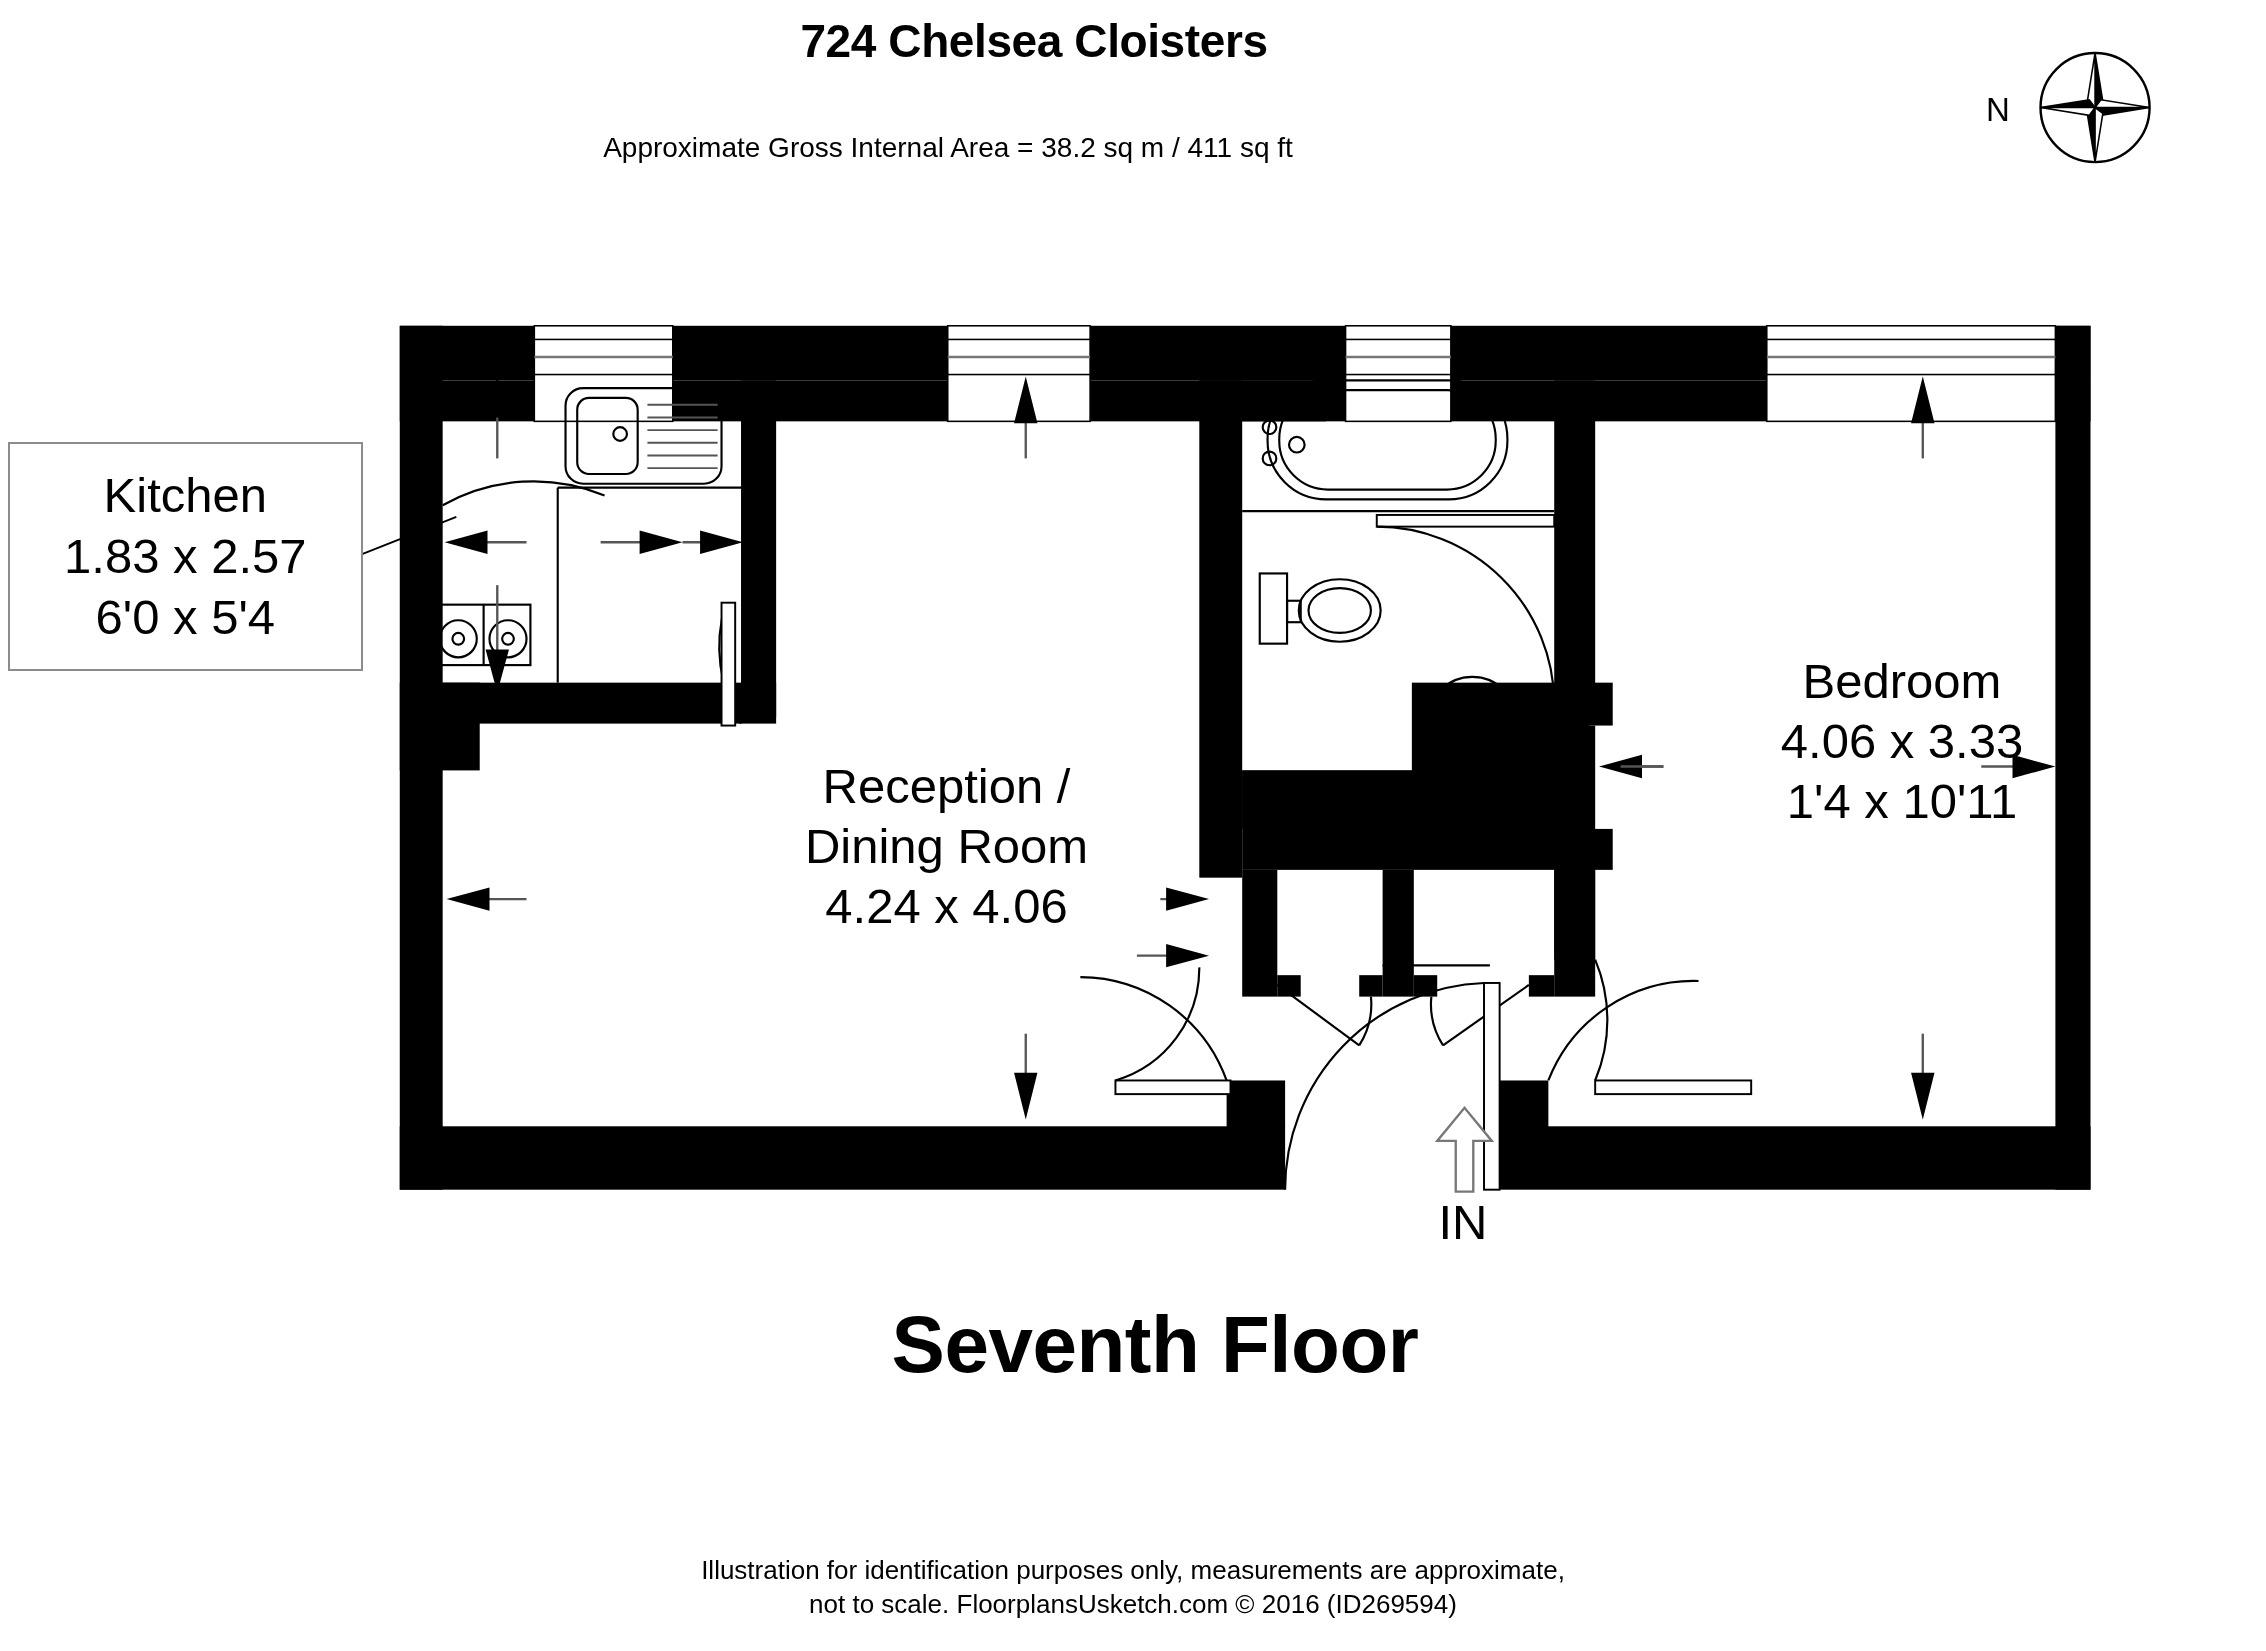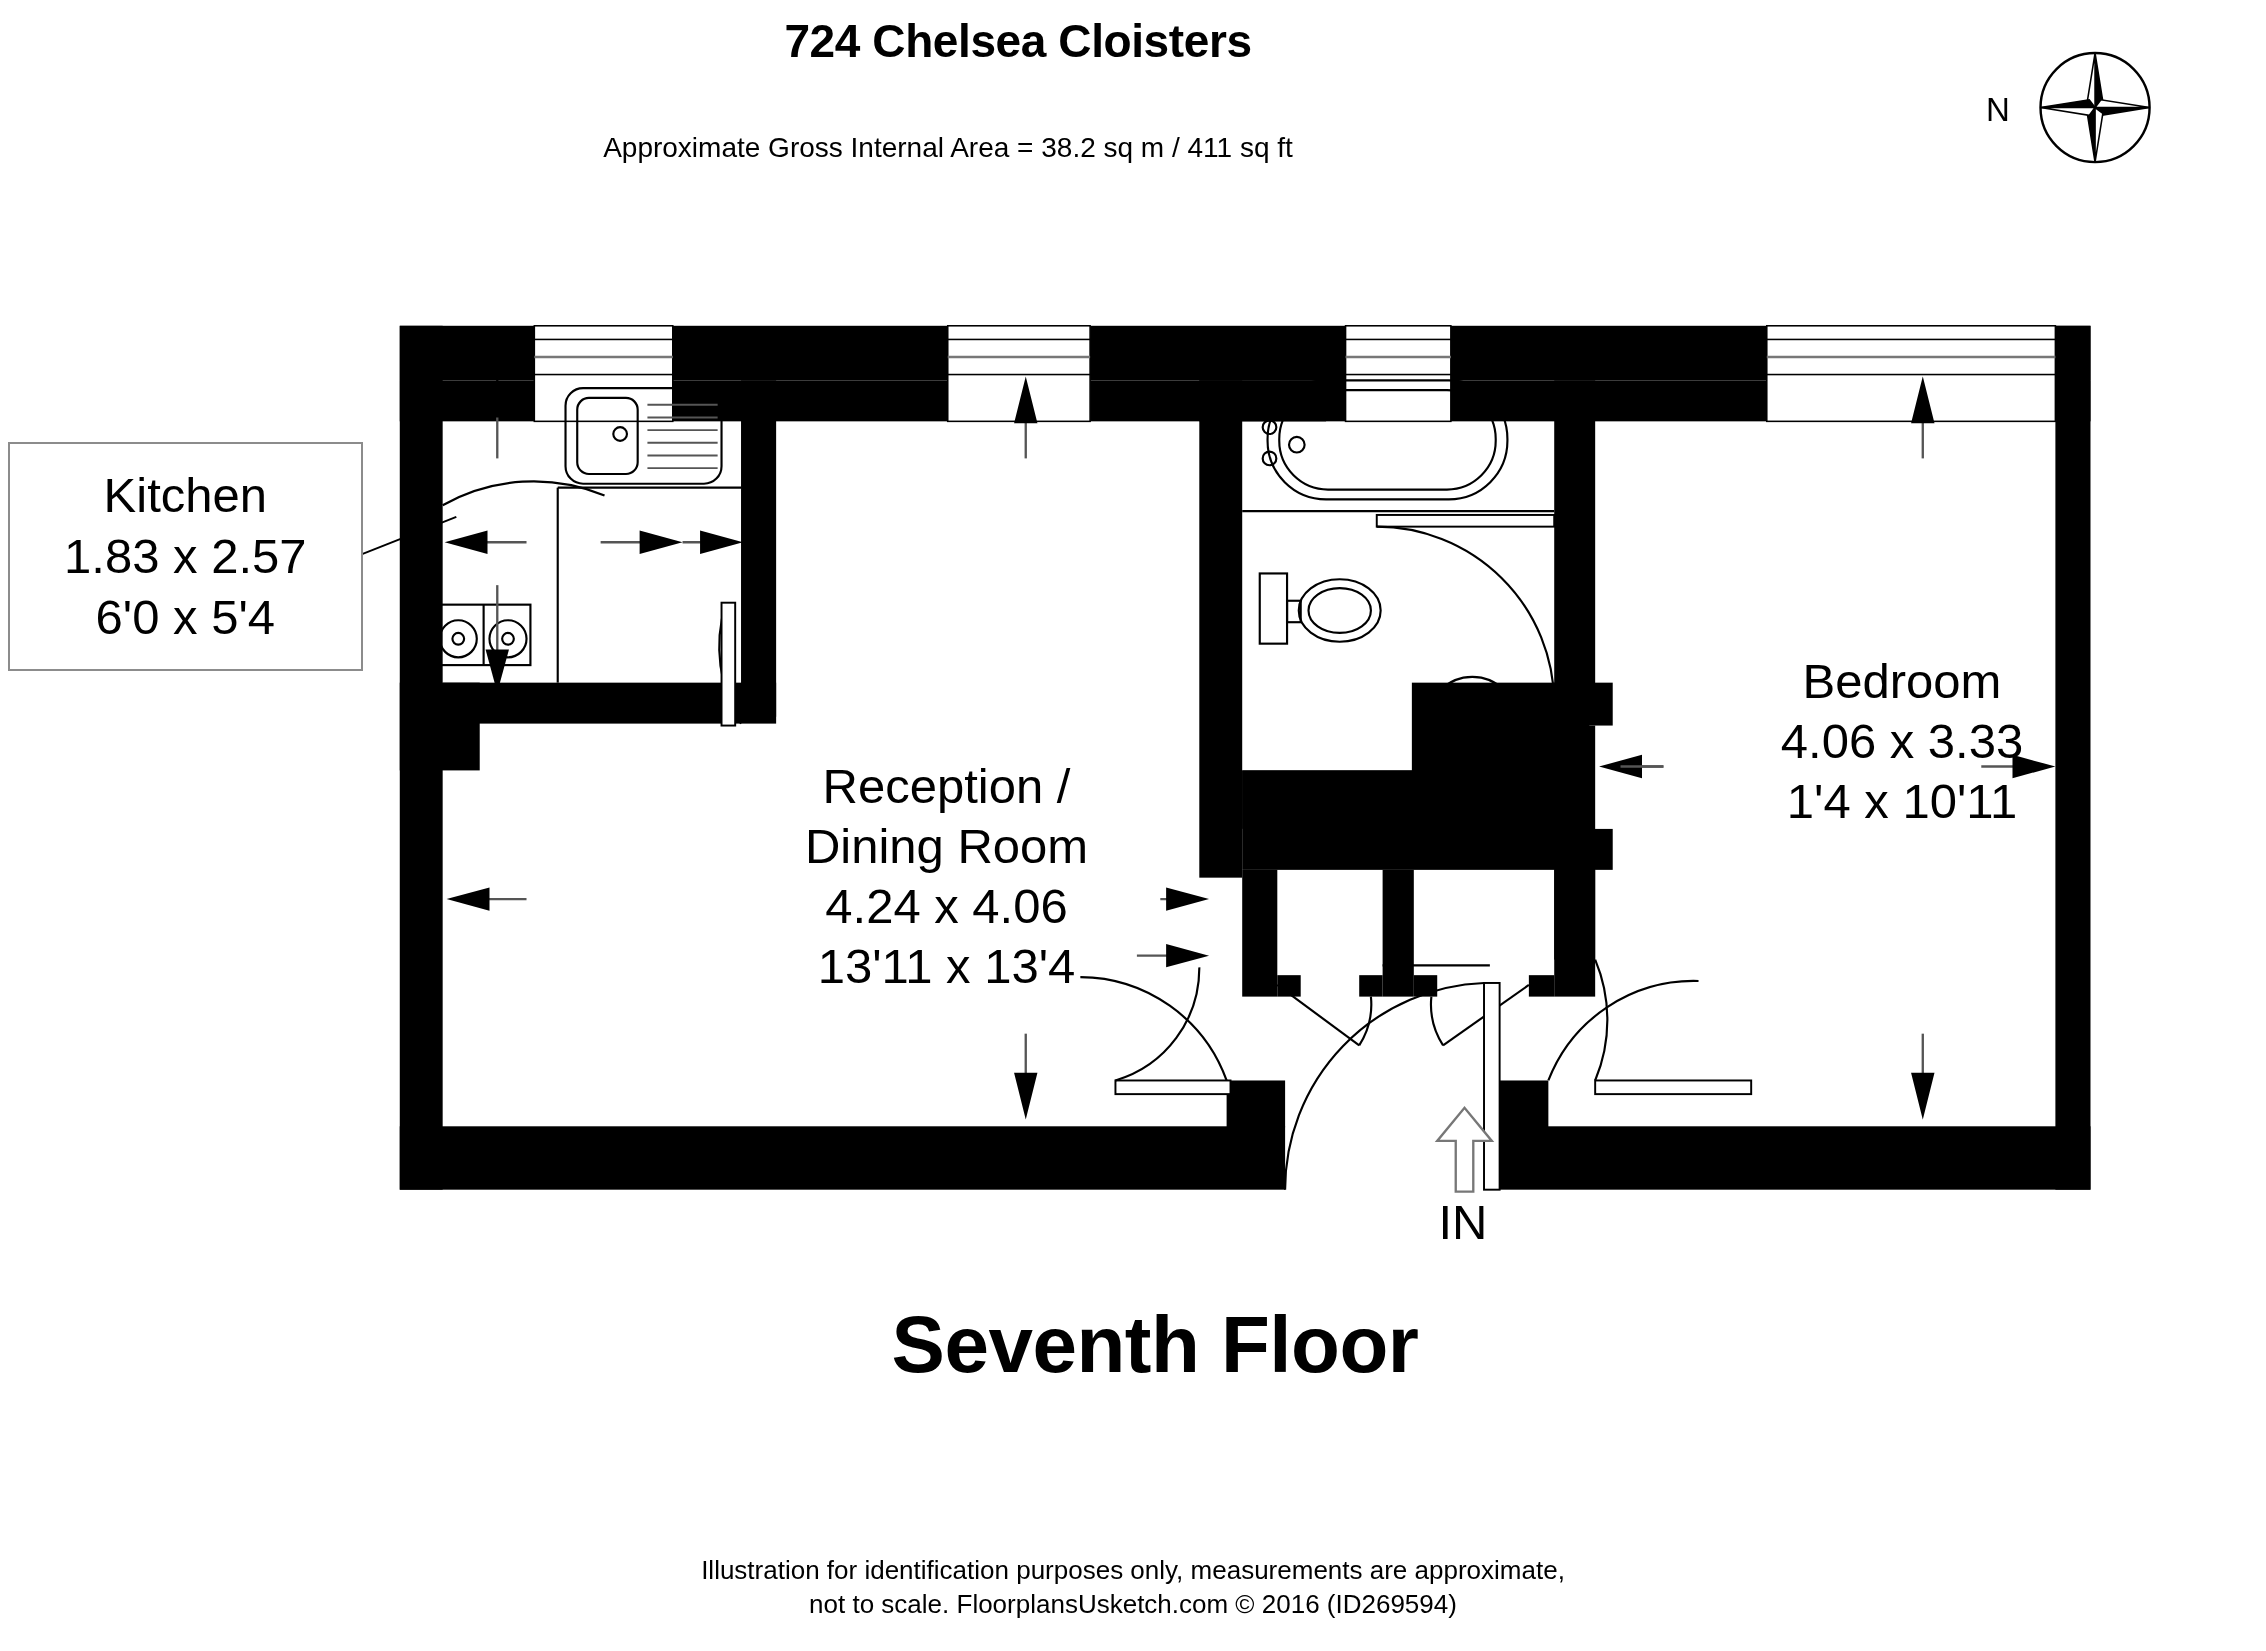--- a/index.html
+++ b/index.html
@@ -18,21 +18,21 @@
 
   .page {
     position: absolute;
     inset: 0;
   }
 
   
   .title {
     position: absolute;
     top: 13.7px;
-    left: 0;
+    left: 16px;
     width: 2036px;
     text-align: center;
     font-size: 46px;
     font-weight: bold;
     letter-spacing: -0.4px;
   }
   .subtitle {
     position: absolute;
     top: 132px;
     left: 0;
@@ -425,21 +425,20 @@
   <div class="kitchen-box">
     <div>Kitchen</div>
     <div>1.83 x 2.57</div>
     <div>6'0 x 5'4</div>
   </div>
 
   <div class="room-label" id="reception-label">
     <div>Reception /</div>
     <div>Dining Room</div>
     <div>4.24 x 4.06</div>
-    <div>13'11 x 13'4</div>
   </div>
 
   <div class="room-label" id="bedroom-label">
     <div>Bedroom</div>
     <div>4.06 x 3.33</div>
     <div>1'4 x 10'11</div>
   </div>
 
   <div class="in-label">IN</div>
 

